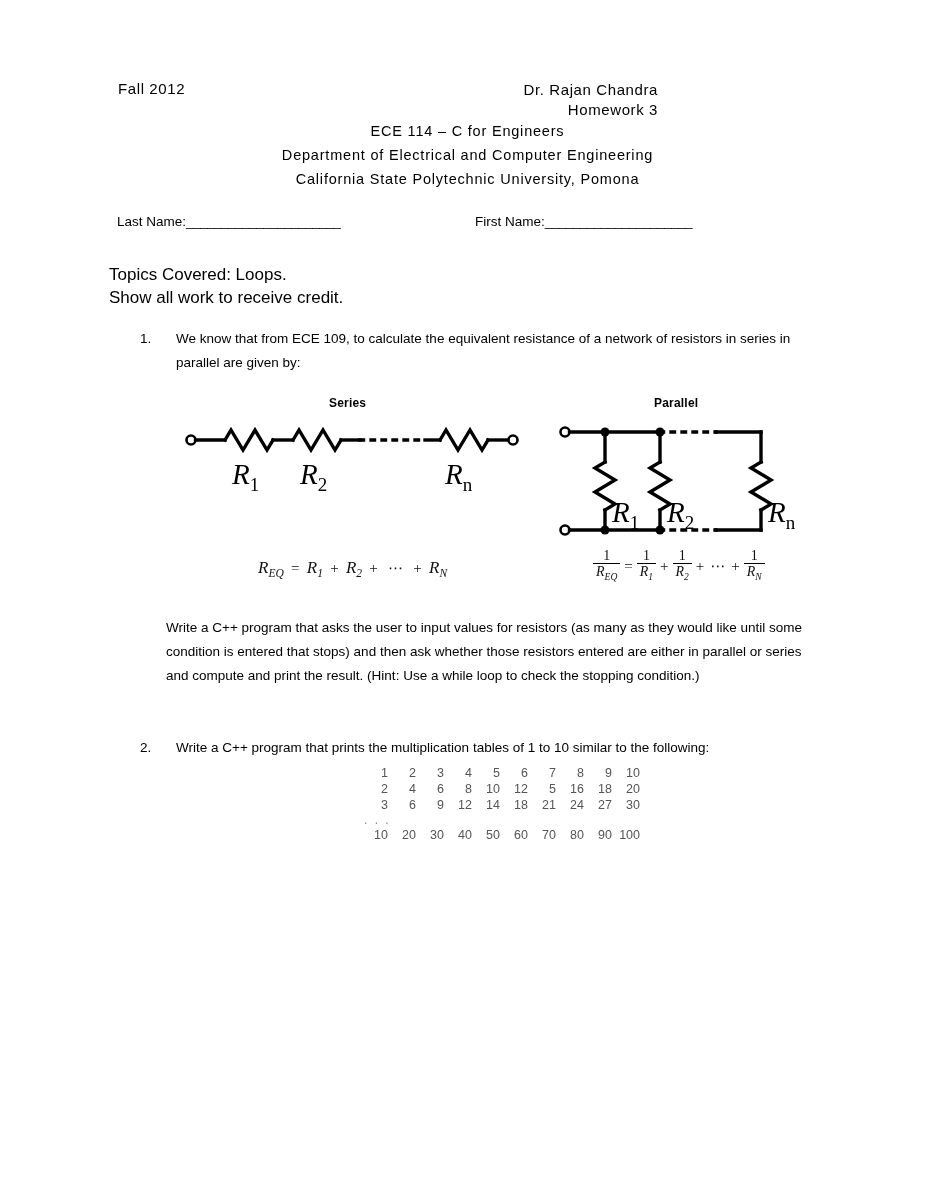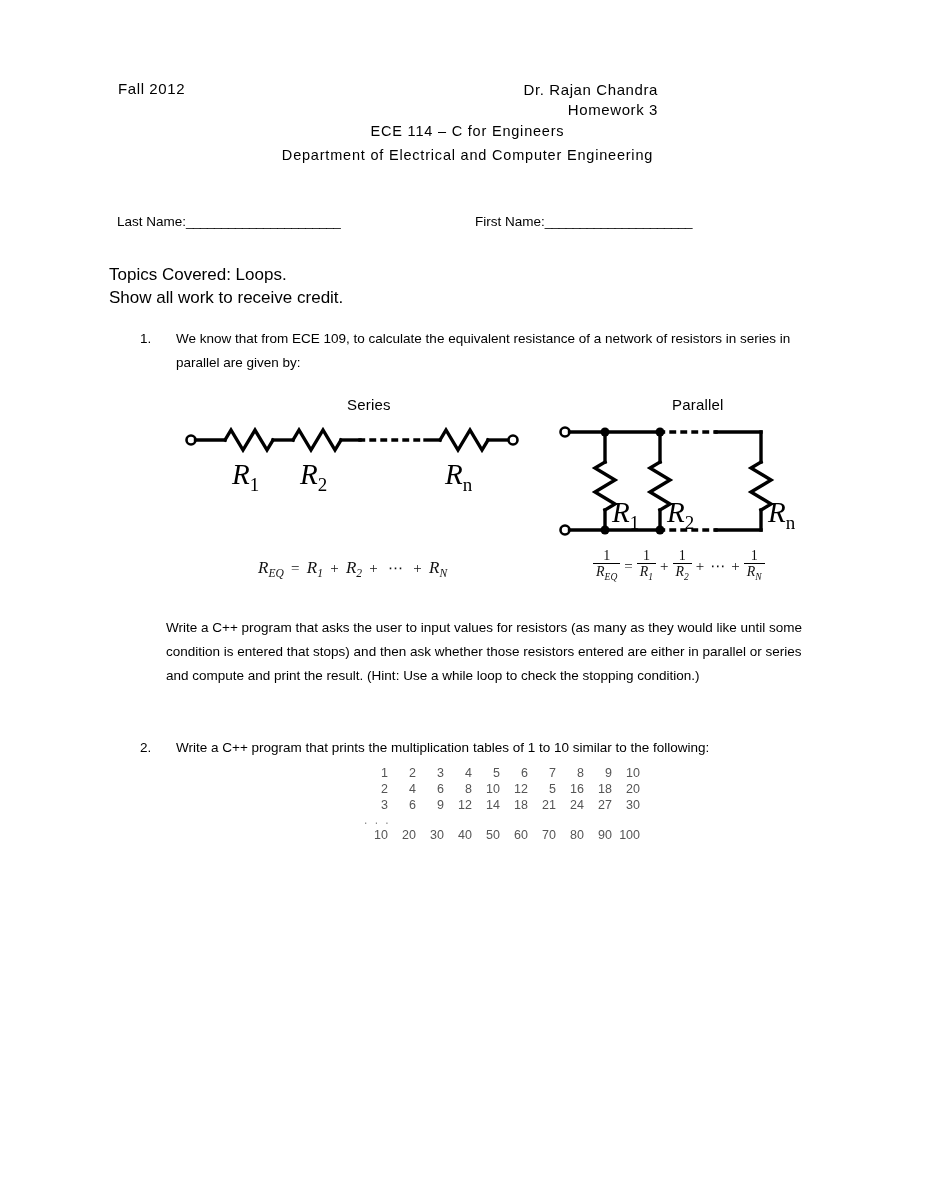--- a/index.html
+++ b/index.html
@@ -114,24 +114,23 @@
   
   .diagrams {
     position: absolute;
     top: 396px;
     left: 0;
     width: 935px;
     height: 200px;
   }
   .diag-title {
     position: absolute;
-    font-weight: normal;
-    font-size: 15px;
+    font-weight: bold;
+    font-size: 12px;
     letter-spacing: 0.2px;
-    margin-left: 18px;
   }
   #series-title { left: 329px; top: 0px; }
   #parallel-title { left: 654px; top: 0px; }
 
   .svg-series {
     position: absolute;
     left: 182px;
     top: 22px;
   }
   .svg-parallel {
@@ -226,20 +225,21 @@
     <div class="hdr-left">Fall 2012</div>
     <div class="hdr-right">
       <div>Dr. Rajan Chandra</div>
       <div>Homework 3</div>
     </div>
   </div>
 
   <div class="course-block">
     <div>ECE 114 – C for Engineers</div>
     <div>Department of Electrical and Computer Engineering</div>
+    <div>California State Polytechnic University, Pomona</div>
   </div>
 
   <div class="names">
     <div class="name-field last">
       <span>Last Name:</span><span class="blank">______________________</span>
     </div>
     <div class="name-field first">
       <span>First Name:</span><span class="blank">_____________________</span>
     </div>
   </div>

